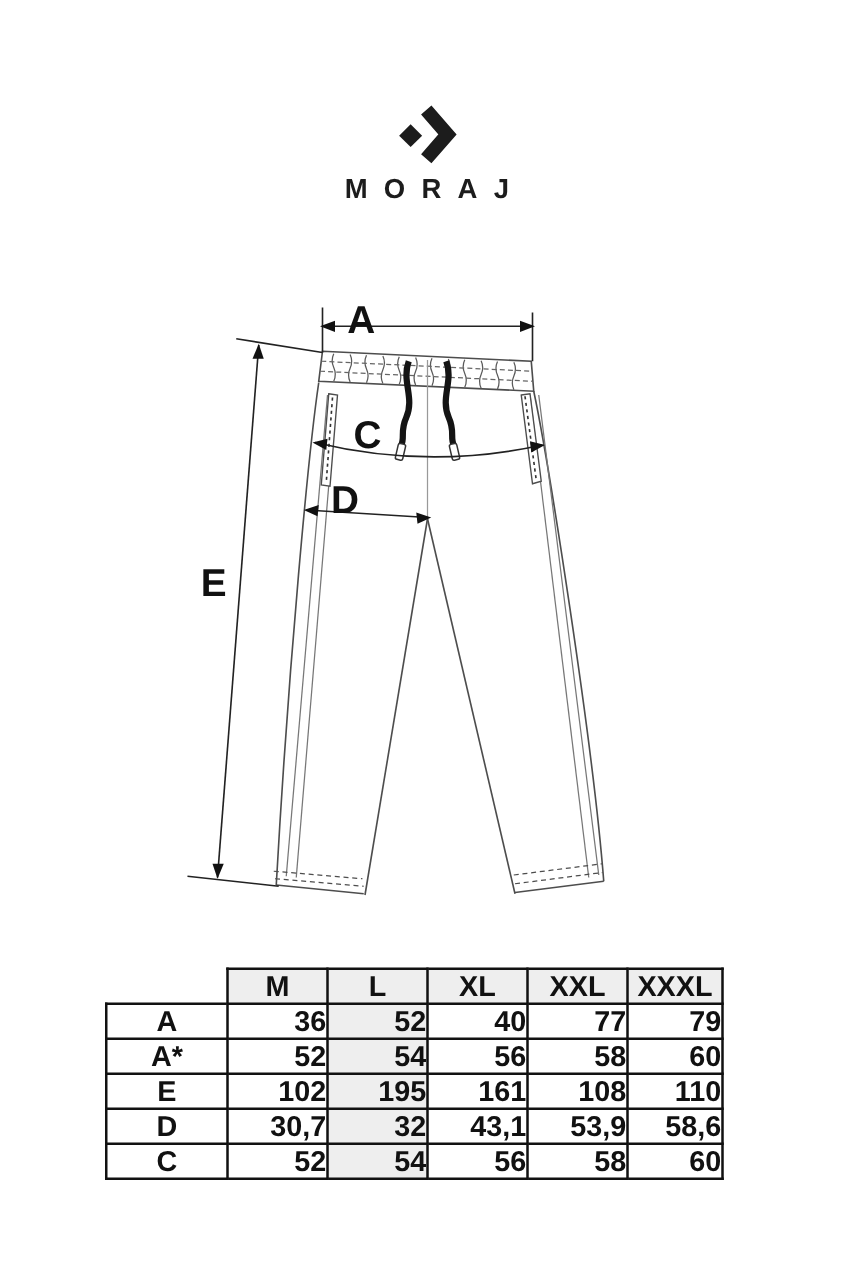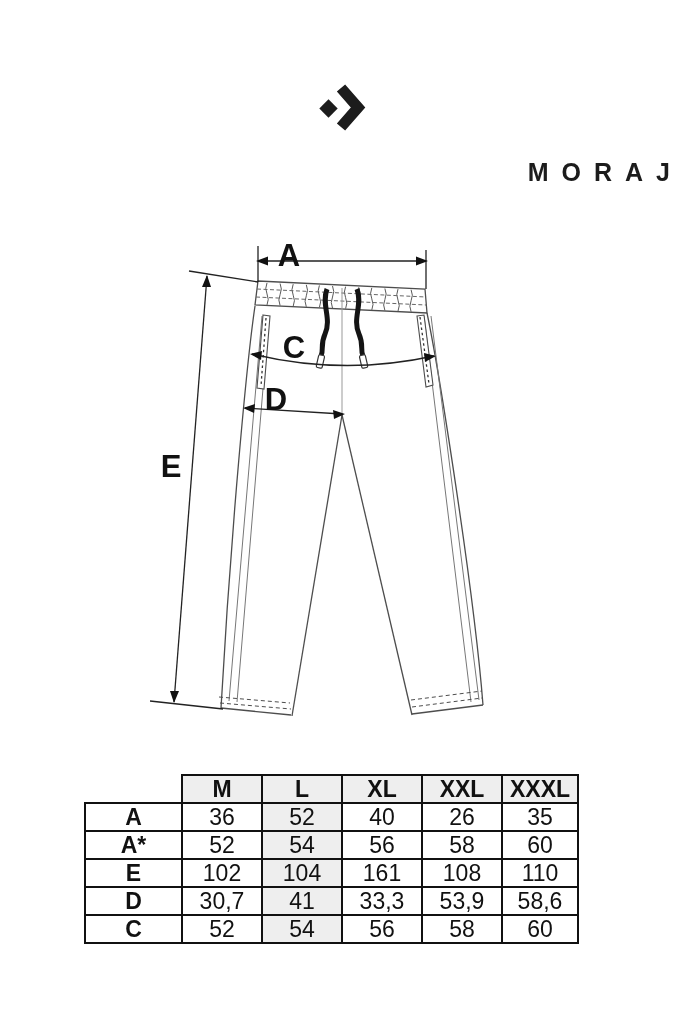--- a/index.html
+++ b/index.html
@@ -2,40 +2,40 @@
 <html><head>
 <meta charset="utf-8">
 <style>
   html,body{margin:0;padding:0;background:#fff;}
   .page{
     position:relative;width:683px;height:1024px;background:#ffffff;
     font-family:"Liberation Sans", sans-serif;overflow:hidden;
   }
   .diagram-svg{position:absolute;left:0;top:0;width:683px;height:1024px;}
   .brand-name{
-    position:absolute;left:0;top:158px;width:100%;
-    text-align:right;font-size:25px;font-weight:700;color:#1c1c1c;
+    position:absolute;left:0;top:138px;width:100%;
+    text-align:center;font-size:22px;font-weight:700;color:#1c1c1c;
     letter-spacing:13px;text-indent:13px;
   }
   .dim-label{
     font-family:"Liberation Sans", sans-serif;
     font-size:31px;font-weight:700;fill:#111;
   }
   table.size-table{
     position:absolute;left:84px;top:774px;width:493px;
     border-collapse:collapse;table-layout:fixed;
     font-family:"Liberation Sans", sans-serif;color:#111;
   }
   .size-table th,.size-table td{
     border:2px solid #111;height:26px;padding:0;
     text-align:center;vertical-align:middle;font-size:23px;line-height:1;
     background:#fff;
   }
   .size-table th{font-weight:700;}
-  .size-table td{font-weight:400;}
+  .size-table td{font-weight:700;text-align:right;}
   .size-table thead th{background:#eeeeee;}
   .size-table .corner{border:none;background:transparent;}
   .size-table .hl{background:#eeeeee;}
 </style>
 </head>
 <body>
 
 <div class="page">
 
   <svg class="diagram-svg" viewBox="0 0 683 1024">
@@ -142,44 +142,44 @@
         <th>XXL</th>
         <th>XXXL</th>
       </tr>
     </thead>
     <tbody>
       <tr>
         <th>A</th>
         <td>36</td>
         <td class="hl">52</td>
         <td>40</td>
-        <td>26</td>
-        <td>35</td>
+        <td>77</td>
+        <td>79</td>
       </tr>
       <tr>
         <th>A*</th>
         <td>52</td>
         <td class="hl">54</td>
         <td>56</td>
         <td>58</td>
         <td>60</td>
       </tr>
       <tr>
         <th>E</th>
         <td>102</td>
-        <td class="hl">104</td>
+        <td class="hl">195</td>
         <td>161</td>
         <td>108</td>
         <td>110</td>
       </tr>
       <tr>
         <th>D</th>
         <td>30,7</td>
-        <td class="hl">41</td>
-        <td>33,3</td>
+        <td class="hl">32</td>
+        <td>43,1</td>
         <td>53,9</td>
         <td>58,6</td>
       </tr>
       <tr>
         <th>C</th>
         <td>52</td>
         <td class="hl">54</td>
         <td>56</td>
         <td>58</td>
         <td>60</td>

